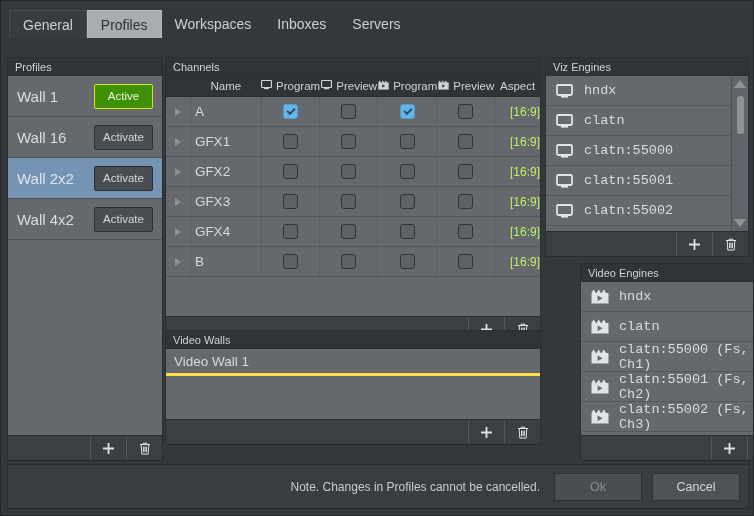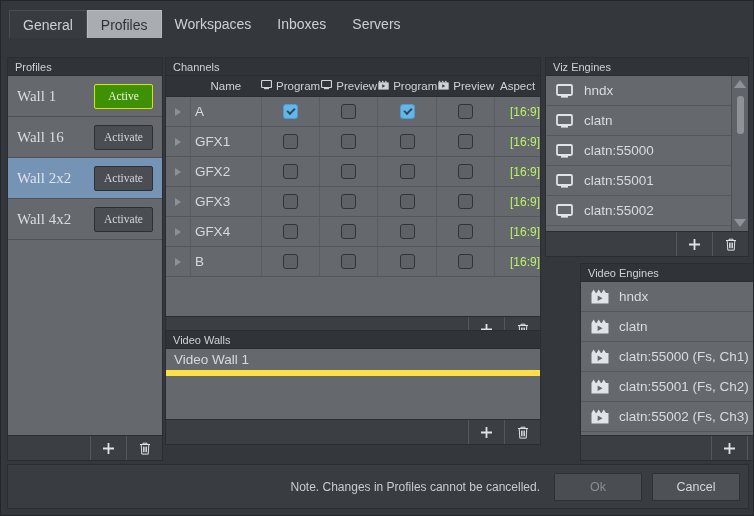--- a/index.html
+++ b/index.html
@@ -132,21 +132,20 @@
   #profiles-panel .panel-body { height: 359px; }
   .profile-row {
     height: 41px;
     display: flex;
     align-items: center;
     padding: 0 9px;
     box-sizing: border-box;
     border-bottom: 1px solid #4e5257;
     background: #65696d;
     cursor: pointer;
-    font-family: Liberation Serif, serif;
   }
   .profile-row.selected { background: #7593b4; }
   .profile-name {
     flex: 1;
     color: #d9dde1;
     font-size: 15px;
   }
   .profile-row.selected .profile-name { color: #dfe4e9; }
   .act-btn {
     min-width: 59px;
@@ -243,31 +242,31 @@
   
   #walls-panel { left: 164px; top: 329px; width: 376px; height: 115px; }
   #walls-panel .panel-body { height: 70px; }
   .wall-row {
     height: 27px;
     display: flex;
     align-items: center;
     padding-left: 8px;
     color: #d6dade;
     font-size: 13.5px;
-    border-bottom: 6px solid #fde047;
+    border-bottom: 3px solid #fde047;
     box-sizing: border-box;
     cursor: pointer;
   }
 
   
   #viz-panel   { left: 544px; top: 56px;  width: 204px; height: 200px; }
   #viz-panel .panel-body { height: 155px; }
   #video-panel { left: 544px; top: 262px; width: 204px; height: 198px; margin-left: 35px; }
   #video-panel .panel-body { height: 153px; }
-  .eng-scrollwrap { display: flex; height: 100%; }
+  .eng-scrollwrap { display: flex; height: 100%; font-family: Liberation Mono, monospace; }
   .eng-list { flex: 1; overflow: hidden; }
   .eng-row {
     height: 30px;
     display: flex;
     align-items: center;
     gap: 10px;
     padding-left: 10px;
     box-sizing: border-box;
     border-bottom: 1px solid #55595e;
     background: #65696d;

